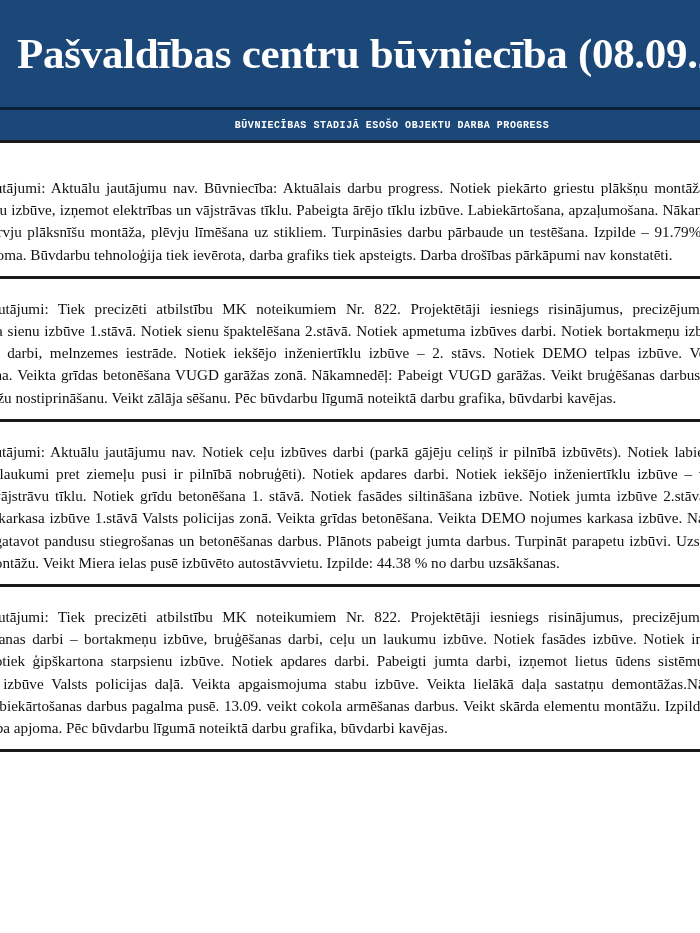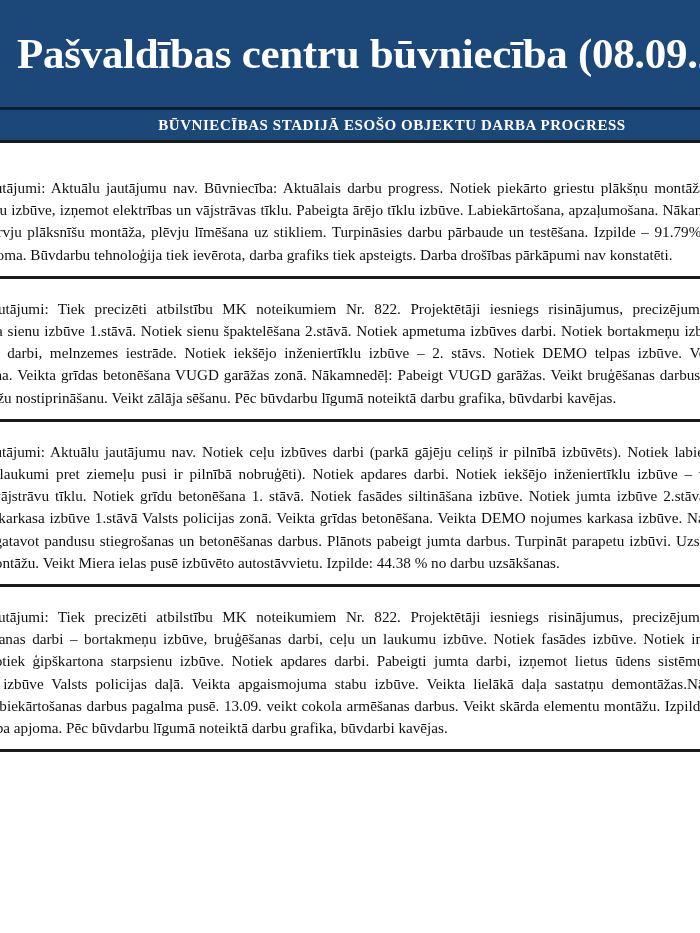--- a/index.html
+++ b/index.html
@@ -62,23 +62,23 @@
     width: 100%;
   }
   .banner-sub-row {
     height: 30px;
     display: flex;
     align-items: center;
     justify-content: center;
     background: #1b4779;
   }
   .banner-sub {
-    font-family: Liberation Serif, serif;
+    font-family: Liberation Mono, monospace;
     font-weight: bold;
-    font-size: 15px;
+    font-size: 10px;
     letter-spacing: 0.55px;
     color: #ffffff;
     white-space: nowrap;
     transform: translateX(42px);
   }
   .banner-bottom-rule {
     height: 3px;
     background: #1a1a1a;
     width: 100%;
   }

